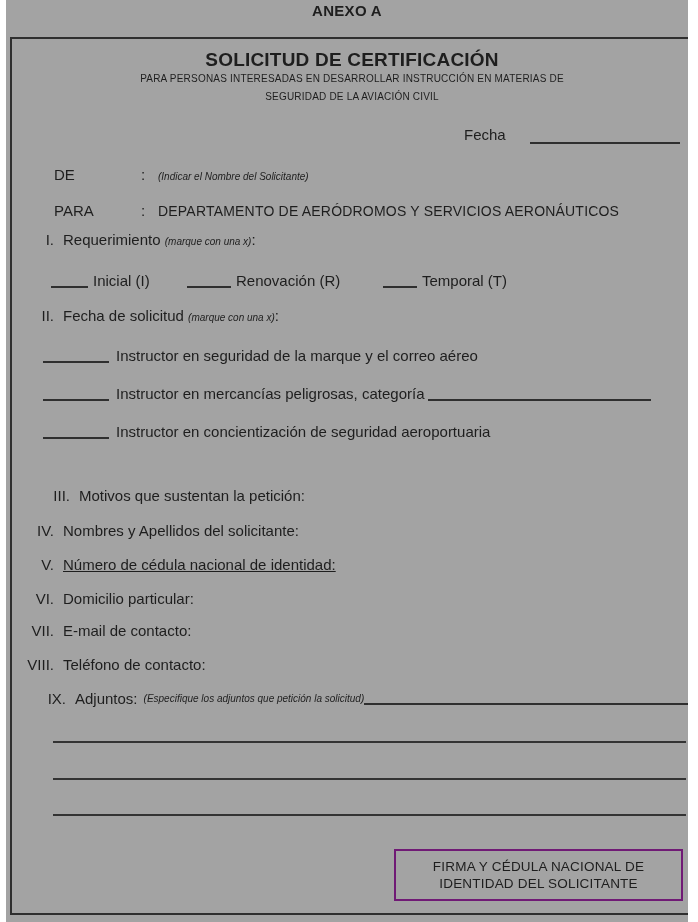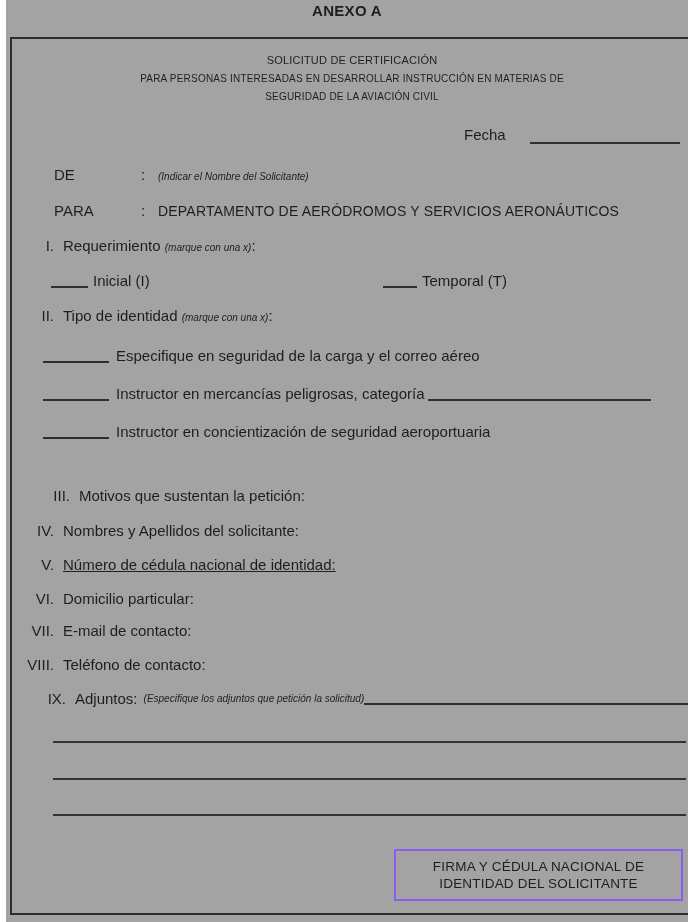--- a/index.html
+++ b/index.html
@@ -11,21 +11,21 @@
   }
   .annex {
     position:absolute; top:2px; left:0; width:100%; text-align:center;
     font-weight:700; font-size:15px; letter-spacing:.3px;
   }
   .mainbox {
     position:absolute; left:4px; top:37px; width:684px; height:878px;
     border:2px solid #2f2f2f; box-sizing:border-box;
   }
   .titleblock { position:absolute; top:11px; left:0; width:100%; text-align:center; }
-  .title   { font-weight:400; font-size:11px; line-height:20px; letter-spacing:.2px; }
+  .title   { font-weight:700; font-size:19px; line-height:20px; letter-spacing:.2px; }
   .subtitle{ font-size:10px; line-height:18px; letter-spacing:.2px; }
   .row { position:absolute; line-height:18px; white-space:nowrap; }
   .numeral { display:inline-block; width:42px; text-align:right; margin-right:9px; }
   .hint { font-style:italic; font-size:10px; }
   .blank {
     display:inline-block; height:12px; border-bottom:2px solid #2f2f2f;
     vertical-align:-2px;
   }
   .labelcol { display:inline-block; width:87px; }
   .coloncol { display:inline-block; width:17px; }
@@ -47,21 +47,21 @@
   }
   .row9 .numeral { flex:0 0 42px; }
   .row9 .hint { margin-left:6px; }
   .row9 .blank { flex:1; height:13px; }
   .writeline {
     position:absolute; left:41px; width:633px; height:0;
     border-top:2px solid #333333;
   }
   .sigbox {
     position:absolute; left:382px; top:810px; width:289px; height:52px;
-    border:2px solid #8b5cf6; box-sizing:border-box;
+    border:2px solid #701a75; box-sizing:border-box;
     display:flex; flex-direction:column; justify-content:center;
     text-align:center; font-size:13.5px; line-height:17px; letter-spacing:.2px;
   }
 </style>
 </head>
 <body>
 
 <div class="page">
 
   <div class="annex">ANEXO A</div>
@@ -80,41 +80,44 @@
     </div>
 
     <div class="row" style="left:42px; top:127px;">
       <span class="labelcol">DE</span><span class="coloncol">:</span><span class="hint">(Indicar el Nombre del Solicitante)</span>
     </div>
 
     <div class="row" style="left:42px; top:163px;">
       <span class="labelcol">PARA</span><span class="coloncol">:</span><span class="para-val">DEPARTAMENTO DE AERÓDROMOS Y SERVICIOS AERONÁUTICOS</span>
     </div>
 
-    <div class="row" style="left:0; top:198px;">
+    <div class="row" style="left:0; top:192px;">
       <span class="numeral">I.</span><span>Requerimiento</span>
       <span class="hint">(marque con una x)</span><span>:</span>
     </div>
 
     <div class="row" style="left:0; top:233px; width:680px; height:20px;">
       <span class="optgroup" style="left:39px;">
         <span class="blank opt-blank1"></span><span>Inicial (I)</span>
       </span>
+      <span class="optgroup" style="left:175px;">
+        <span class="blank opt-blank2"></span><span>Renovación (R)</span>
+      </span>
       <span class="optgroup" style="left:371px;">
         <span class="blank opt-blank3"></span><span>Temporal (T)</span>
       </span>
     </div>
 
     <div class="row" style="left:0; top:268px;">
-      <span class="numeral">II.</span><span>Tipo de identidad</span>
+      <span class="numeral">II.</span><span>Fecha de solicitud</span>
       <span class="hint">(marque con una x)</span><span>:</span>
     </div>
 
     <div class="row" style="left:31px; top:308px;">
-      <span class="blank inst-blank"></span><span>Especifique en seguridad de la carga y el correo aéreo</span>
+      <span class="blank inst-blank"></span><span>Instructor en seguridad de la marque y el correo aéreo</span>
     </div>
     <div class="row" style="left:31px; top:346px;">
       <span class="blank inst-blank"></span><span>Instructor en mercancías peligrosas, categoría</span><span class="blank cat-blank"></span>
     </div>
     <div class="row" style="left:31px; top:384px;">
       <span class="blank inst-blank"></span><span>Instructor en concientización de seguridad aeroportuaria</span>
     </div>
 
     <div class="row" style="left:16px; top:448px;">
       <span class="numeral">III.</span><span>Motivos que sustentan la petición:</span>

